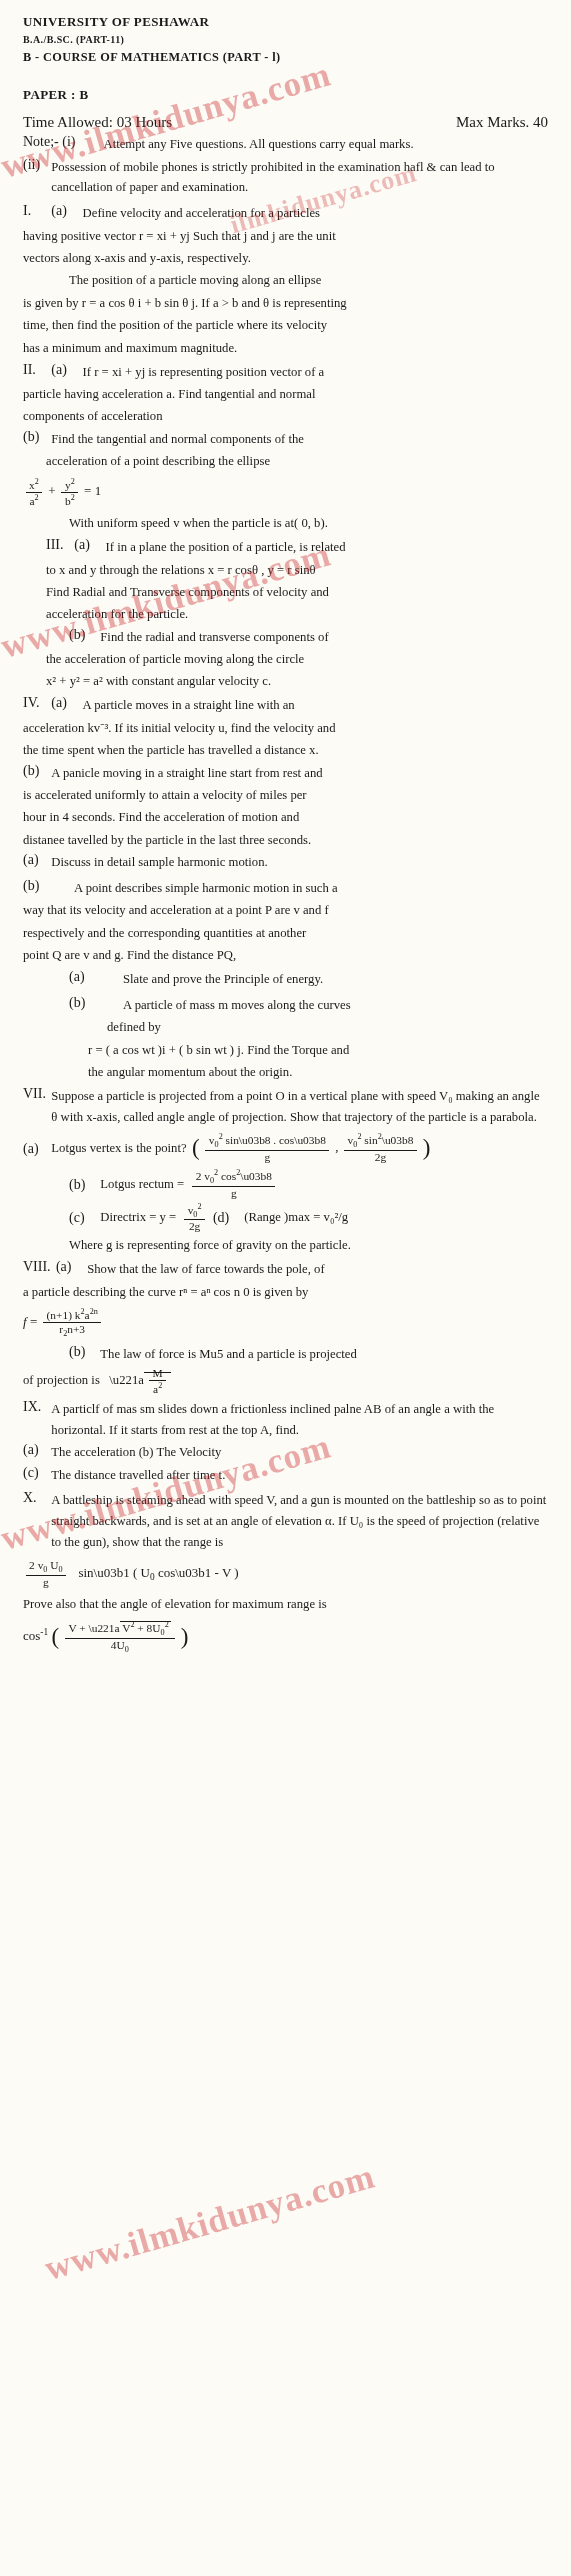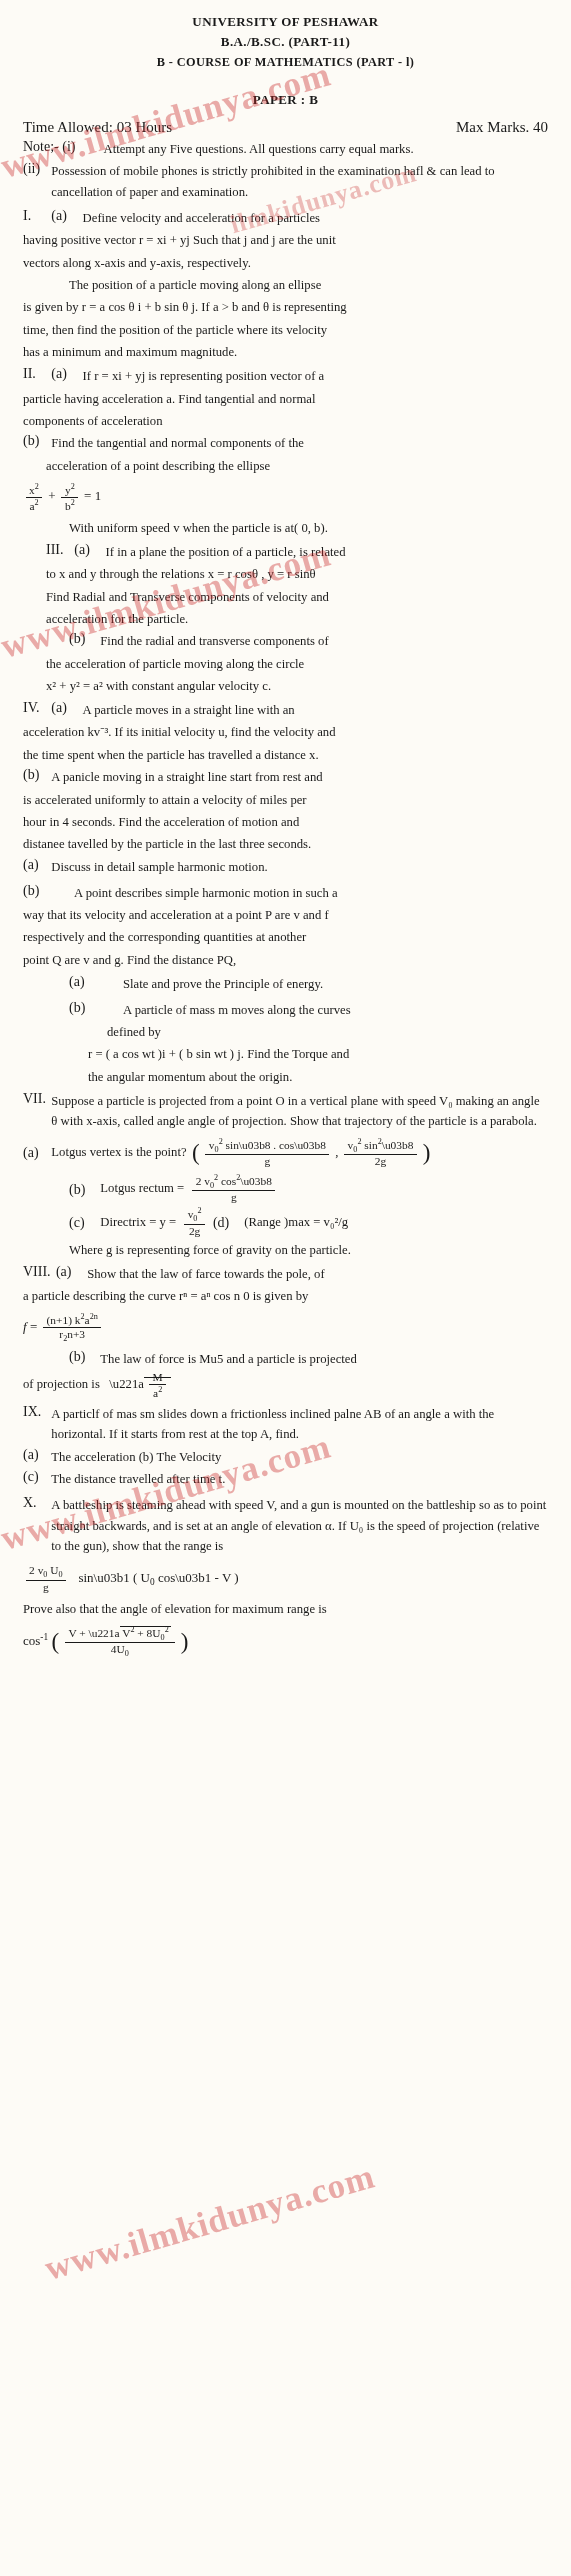--- a/index.html
+++ b/index.html
@@ -10,24 +10,24 @@
     color:#1a1a1a;
   }
   .page{
     position:relative;
     width:571px;
     min-height:2576px;
     padding:12.3px 23px 17.6px 23px;
     box-sizing:border-box;
     overflow:hidden;
   }
-  .hdr{text-align:center;line-height:1.55;}
+  .hdr{text-align:left;line-height:1.55;}
   .hdr div{font-weight:bold;letter-spacing:0.4px;}
   .hdr .t1{font-size:13px;}
-  .hdr .t2{font-size:13px;}
+  .hdr .t2{font-size:10px;}
   .hdr .t3{font-size:12.3px;}
   .hdr .t4{font-size:12.3px;}
   .hdr .t5{font-size:13px;margin-top:18px;}
   .row{display:flex;justify-content:space-between;font-size:15px;margin-top:8.8px;}
   p{margin:0 0 1.8px 0;font-size:12.7px;line-height:1.62;}
   .ind2{margin-left:23px;}
   .ind3{margin-left:46px;}
   .ind4{margin-left:65px;}
   .ind5{margin-left:84px;}
   .q{display:flex;gap:5.3px;}

